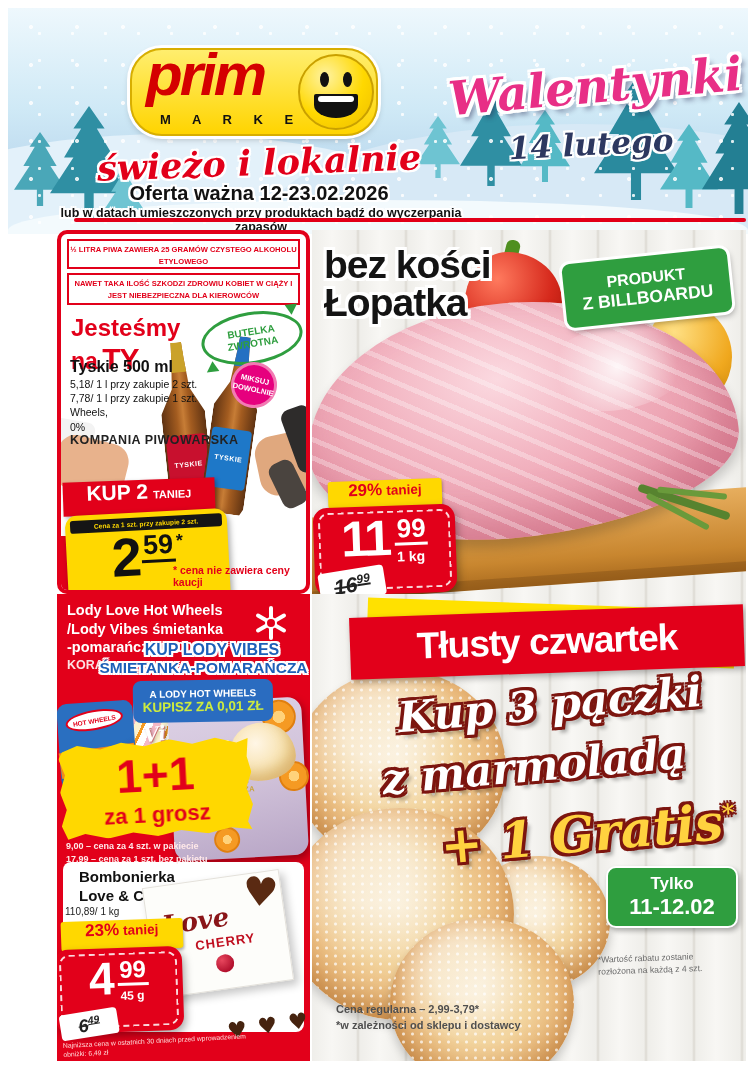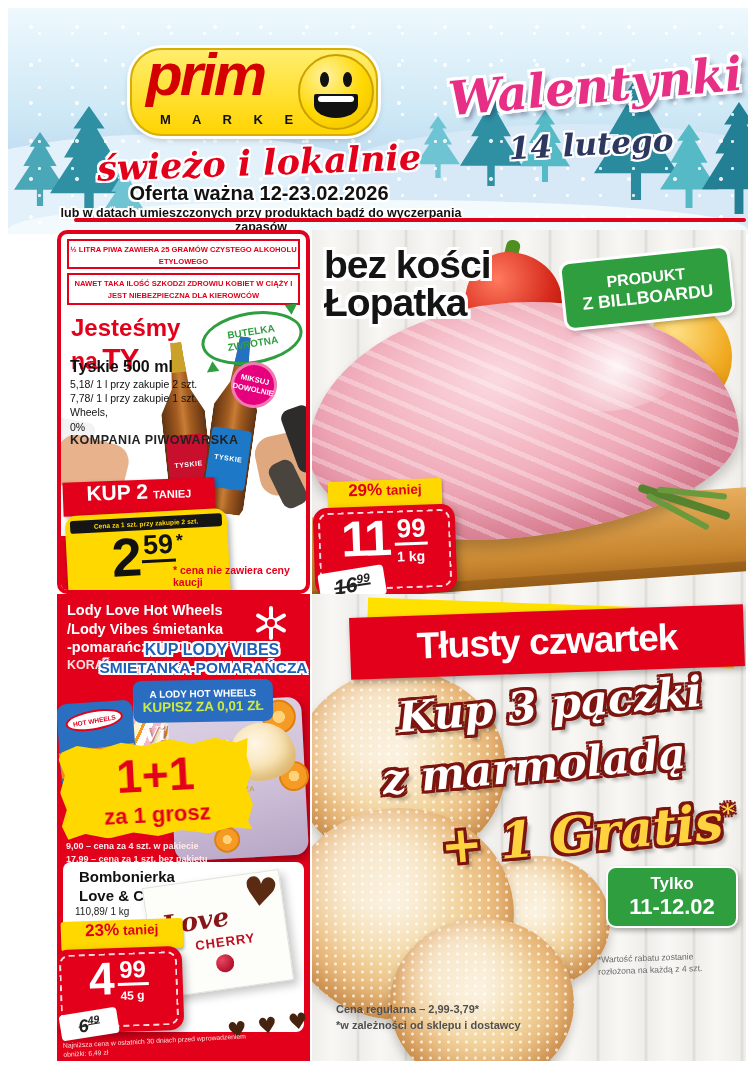--- a/index.html
+++ b/index.html
@@ -223,21 +223,21 @@
   .opo { position:absolute; left:3px; top:146px; width:192px; height:96px; background:#ffd800; transform:rotate(-3deg); z-index:6;
     filter:drop-shadow(2px 3px 3px rgba(0,0,0,.4));
     clip-path:polygon(2% 8%,10% 2%,22% 7%,33% 1%,45% 6%,58% 0%,70% 6%,82% 1%,93% 7%,99% 3%,98% 22%,100% 38%,97% 55%,100% 72%,97% 90%,99% 98%,88% 95%,76% 100%,62% 95%,50% 100%,37% 95%,24% 100%,12% 94%,3% 99%,0% 85%,3% 68%,0% 50%,3% 32%,0% 15%);
     display:flex; flex-direction:column; align-items:center; justify-content:center; color:#e2001a; line-height:.95; }
   .opo .om { font:900 46px "Liberation Sans",sans-serif; }
   .opo .os { font:900 22px "Liberation Sans",sans-serif; }
   .ic-notes { position:absolute; left:9px; top:246px; color:#ffe9e9; font:700 9px "Liberation Sans",sans-serif; line-height:1.4; z-index:6; }
 
   .choco-panel { position:absolute; left:6px; top:268px; width:241px; height:170px; background:#fff; border-radius:8px; z-index:5; overflow:visible; }
   .ch-name { position:absolute; left:8px; top:6px; color:#111; font:900 15px "Liberation Sans",sans-serif; line-height:1.25;margin-left:8px; }
-  .ch-unit { position:absolute; left:12px; top:44px; color:#222; font:400 10px "Liberation Sans",sans-serif; }
+  .ch-unit { position:absolute; left:2px; top:44px; color:#222; font:400 10px "Liberation Sans",sans-serif; }
   .ch-brand { position:absolute; left:8px; top:58px; color:#111; font:800 11.5px "Liberation Sans",sans-serif; }
   .choco-box { position:absolute; left:86px; top:16px; width:138px; height:112px; background:#fdfdfa; border:1px solid #e3e0da;
     transform:rotate(-8deg); box-shadow:4px 5px 9px rgba(0,0,0,.22); }
   .choco-box .love { position:absolute; left:14px; top:24px; font:italic 900 26px "DejaVu Serif",serif; color:#8a1518; }
   .choco-box .cherry { position:absolute; left:44px; top:56px; font:700 13px "Liberation Sans",sans-serif; color:#c01020; letter-spacing:1px; }
   .choco-box .heart-swirl { position:absolute; right:2px; top:-4px; font-size:40px; color:#5a2a12; transform:rotate(12deg); font-family:"DejaVu Sans",sans-serif; }
   .choco-box .cherryfruit { position:absolute; left:62px; top:76px; width:18px; height:18px; border-radius:50%;
     background:radial-gradient(circle at 35% 30%,#e8475e,#b3112e 70%); }
   .chocolate-pieces { position:absolute; right:-6px; bottom:-6px; font-size:22px; color:#46230f; letter-spacing:2px; font-family:"DejaVu Sans",sans-serif; transform:rotate(-8deg); }
   .disc23 { position:absolute; left:-2px; top:58px; width:122px; height:30px; transform:rotate(-2deg); z-index:6; }

